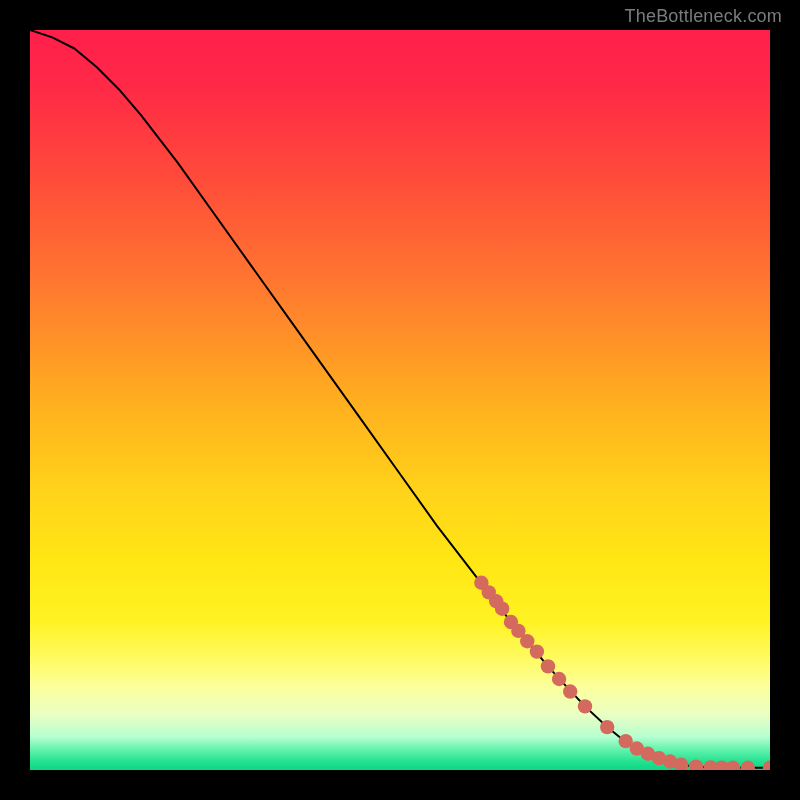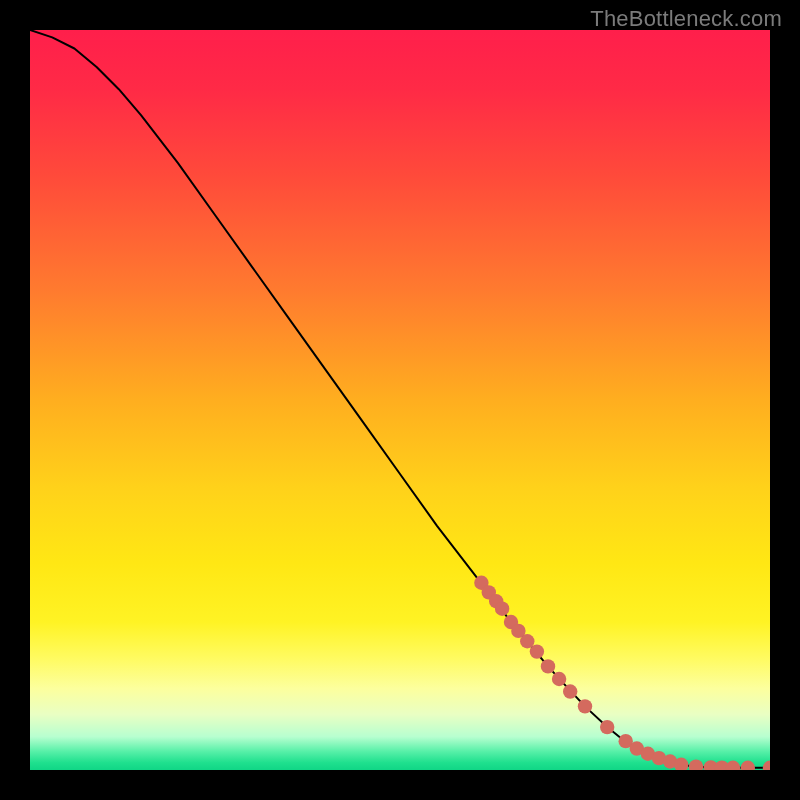--- a/index.html
+++ b/index.html
@@ -22,21 +22,21 @@
     left: 30px;
     top: 30px;
     width: 740px;
     height: 740px;
   }
   .watermark {
     position: absolute;
     top: 6px;
     right: 18px;
     color: #7b7b7b;
-    font-size: 22px;
+    font-size: 18px;
     font-weight: 500;
     letter-spacing: 0.2px;
     user-select: none;
     pointer-events: none;
   }
 </style>
 </head>
 <body>
 
 <div class="stage">

